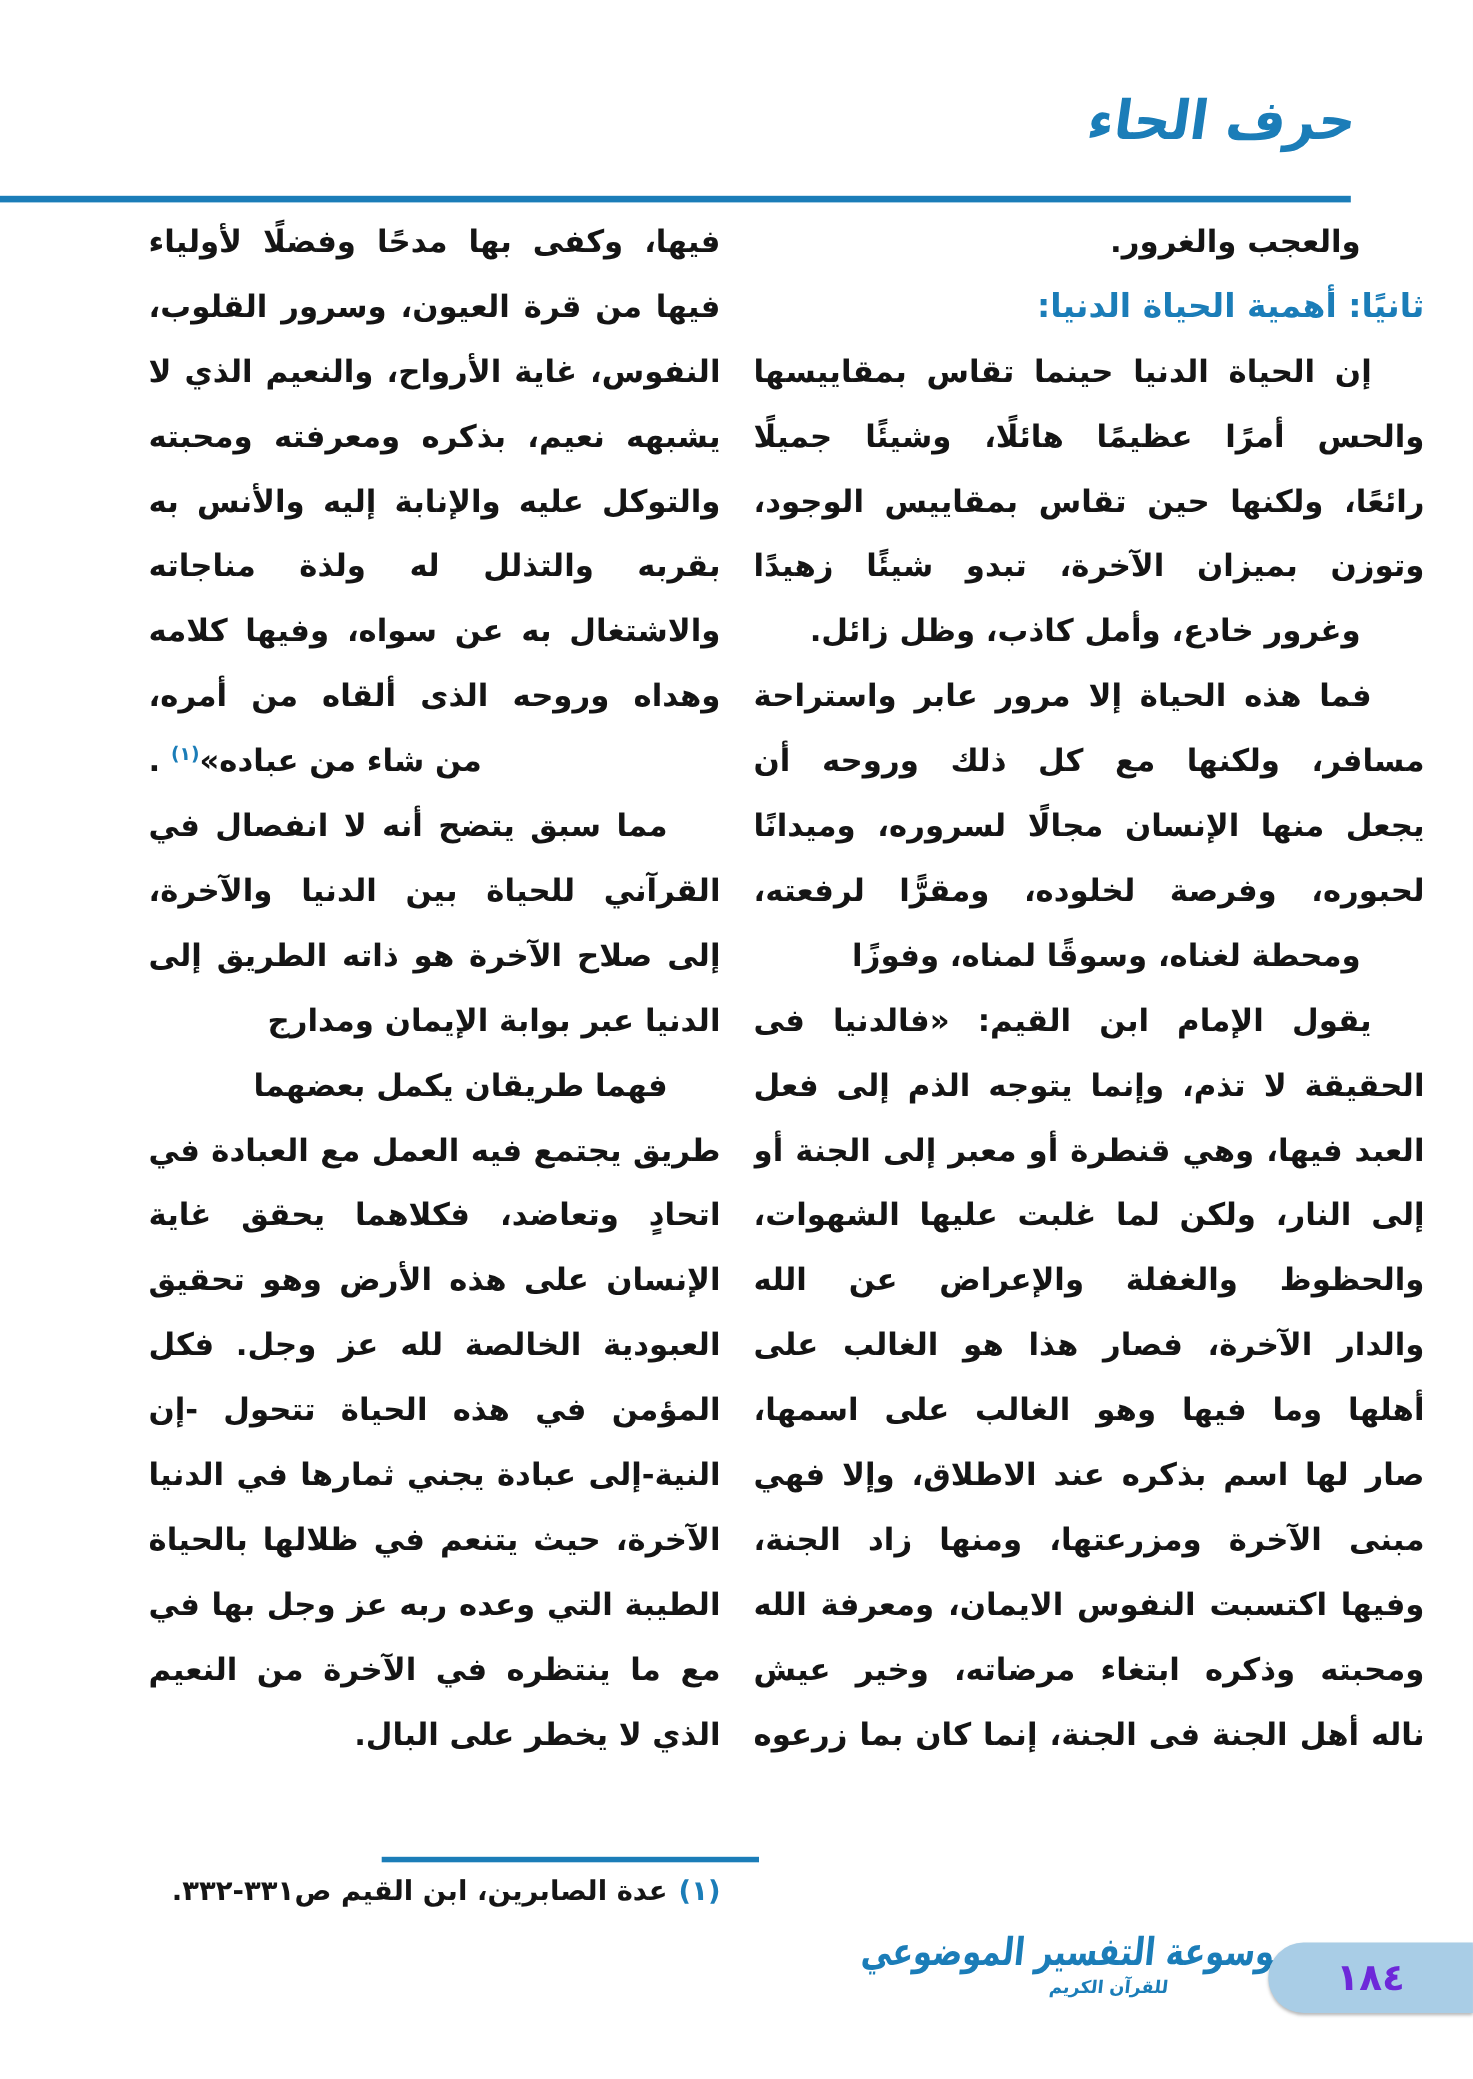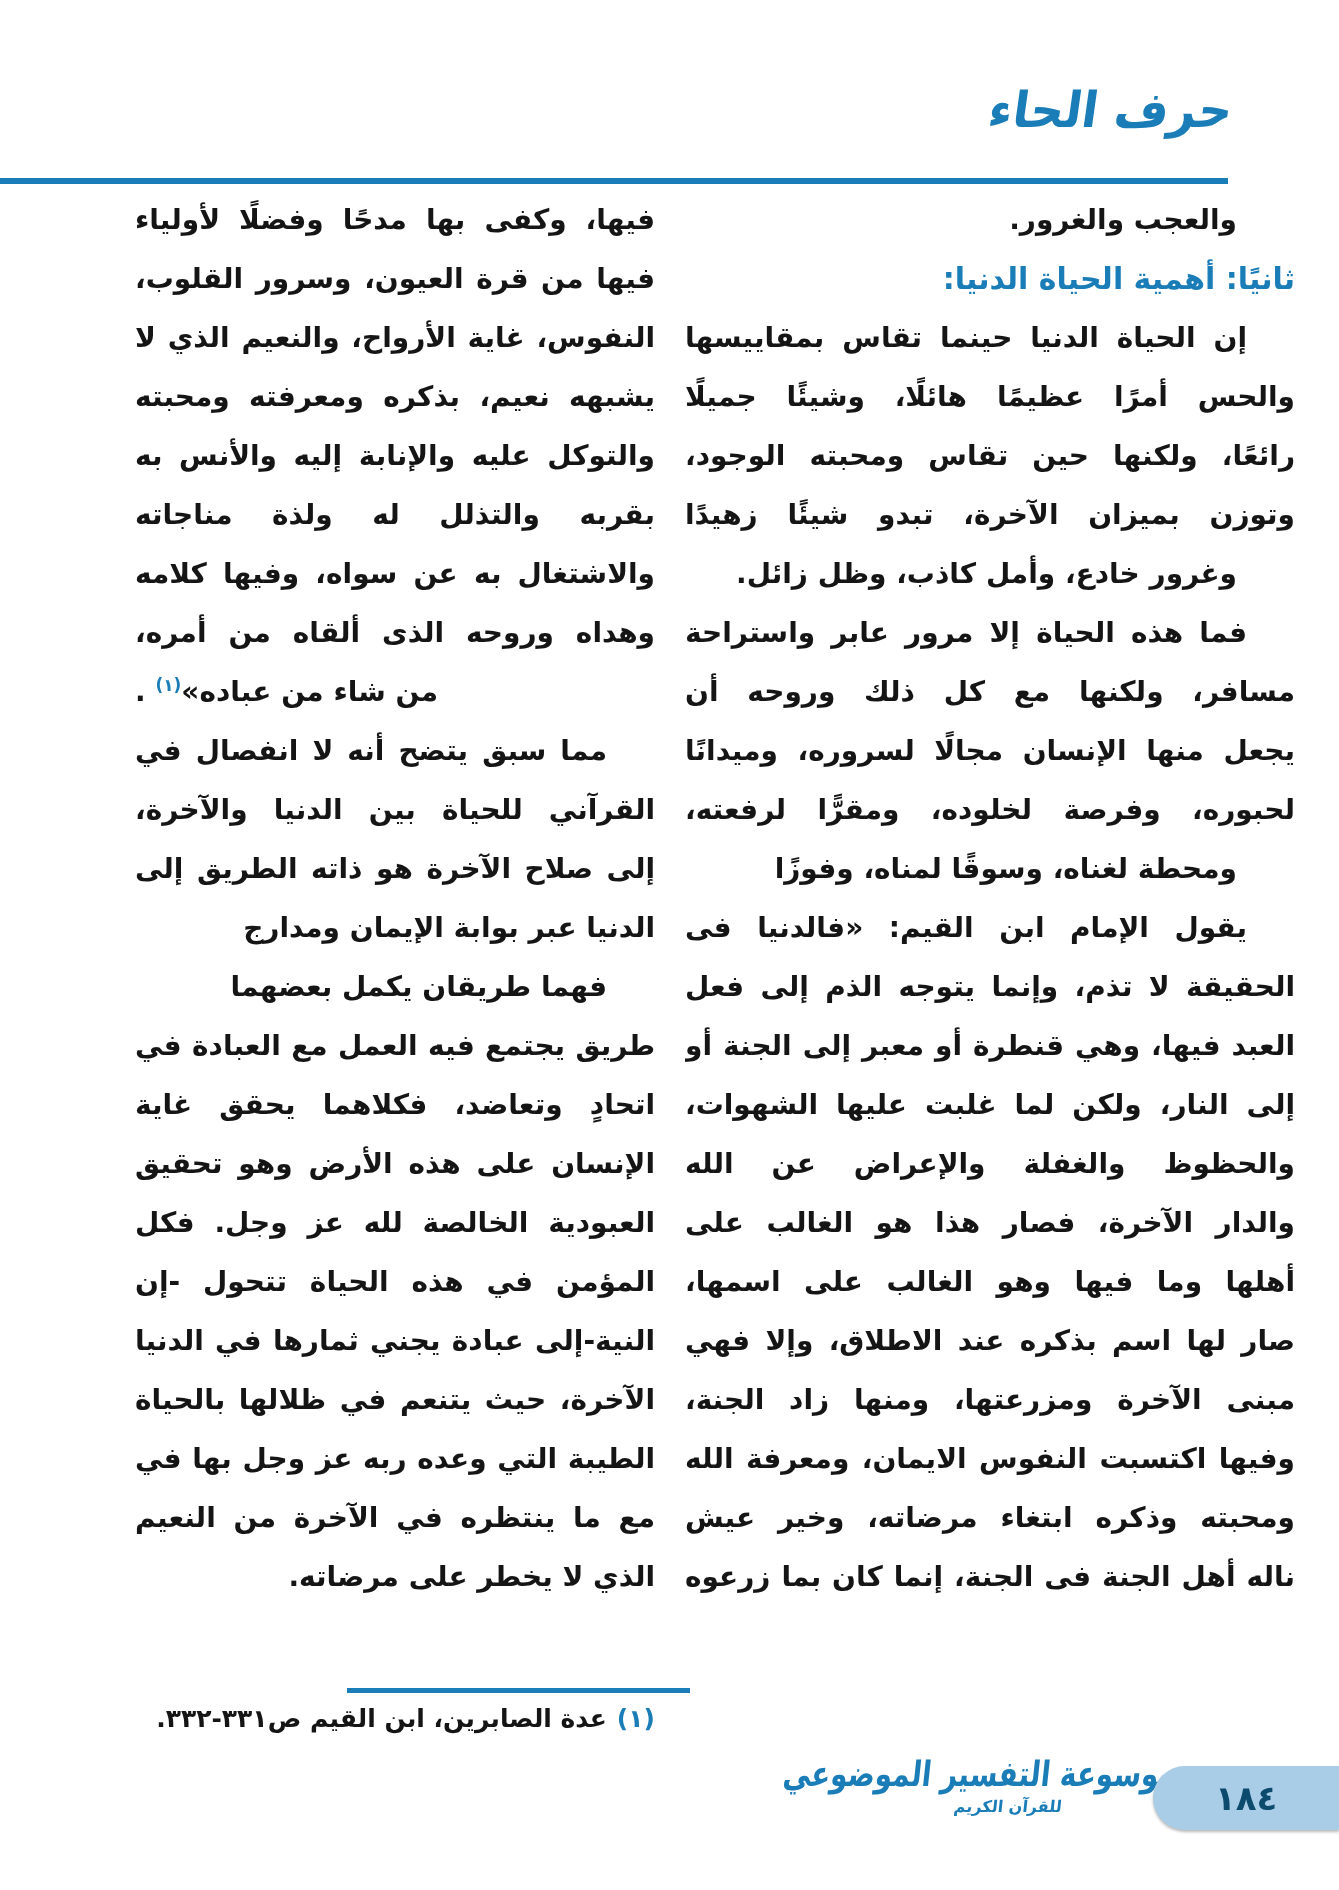--- a/index.html
+++ b/index.html
@@ -86,40 +86,40 @@
   }
   .page-pill{
     position:absolute;top:1766px;right:0;
     width:186px;height:64px;
     background:var(--pill);
     border-radius:34px 0 0 34px;
     display:flex;align-items:center;justify-content:center;
     box-shadow:0 2px 3px rgba(0,0,0,.28);
   }
   .page-num{
-    color:#0c4a6e;font-size:34px;font-weight:bold;
+    color:#6d28d9;font-size:34px;font-weight:bold;
     line-height:1;
   }
 </style>
 </head>
 <body>
 
 <div class="page">
 
   <div class="chapter-title">حرف الحاء</div>
 
   <div class="header-rule"></div>
 
   <main class="columns">
     <section class="col col-right" id="col-right">
         <div class="line re">والعجب والغرور.</div>
         <div class="line h">ثانيًا: أهمية الحياة الدنيا:</div>
         <div class="line ij">إن الحياة الدنيا حينما تقاس بمقاييسها</div>
         <div class="line j">والحس أمرًا عظيمًا هائلًا، وشيئًا جميلًا</div>
-        <div class="line j">رائعًا، ولكنها حين تقاس ومحبته الوجود،</div>
+        <div class="line j">رائعًا، ولكنها حين تقاس بمقاييس الوجود،</div>
         <div class="line j">وتوزن بميزان الآخرة، تبدو شيئًا زهيدًا</div>
         <div class="line re">وغرور خادع، وأمل كاذب، وظل زائل.</div>
         <div class="line ij">فما هذه الحياة إلا مرور عابر واستراحة</div>
         <div class="line j">مسافر، ولكنها مع كل ذلك وروحه أن</div>
         <div class="line j">يجعل منها الإنسان مجالًا لسروره، وميدانًا</div>
         <div class="line j">لحبوره، وفرصة لخلوده، ومقرًّا لرفعته،</div>
         <div class="line re">ومحطة لغناه، وسوقًا لمناه، وفوزًا بمبتغاه.</div>
         <div class="line ij">يقول الإمام ابن القيم: «فالدنيا فى</div>
         <div class="line j">الحقيقة لا تذم، وإنما يتوجه الذم إلى فعل</div>
         <div class="line j">العبد فيها، وهي قنطرة أو معبر إلى الجنة أو</div>
@@ -150,21 +150,21 @@
         <div class="line ir">فهما طريقان يكمل بعضهما البعض،</div>
         <div class="line j">طريق يجتمع فيه العمل مع العبادة في</div>
         <div class="line j">اتحادٍ وتعاضد، فكلاهما يحقق غاية وجود</div>
         <div class="line j">الإنسان على هذه الأرض وهو تحقيق</div>
         <div class="line j">العبودية الخالصة لله عز وجل. فكل أعمال</div>
         <div class="line j">المؤمن في هذه الحياة تتحول -إن صحت</div>
         <div class="line j">النية-إلى عبادة يجني ثمارها في الدنيا قبل</div>
         <div class="line j">الآخرة، حيث يتنعم في ظلالها بالحياة</div>
         <div class="line j">الطيبة التي وعده ربه عز وجل بها في كتابه</div>
         <div class="line j">مع ما ينتظره في الآخرة من النعيم والتكريم</div>
-        <div class="line r">الذي لا يخطر على مرضاته.</div>
+        <div class="line r">الذي لا يخطر على البال.</div>
       </section>
   </main>
 
   <div class="footnote-rule"></div>
 
   <div class="footnote">
     <span class="fn-marker">(١)</span><span>عدة الصابرين، ابن القيم ص٣٣١-٣٣٢.</span>
   </div>
 
   <div class="logo">

